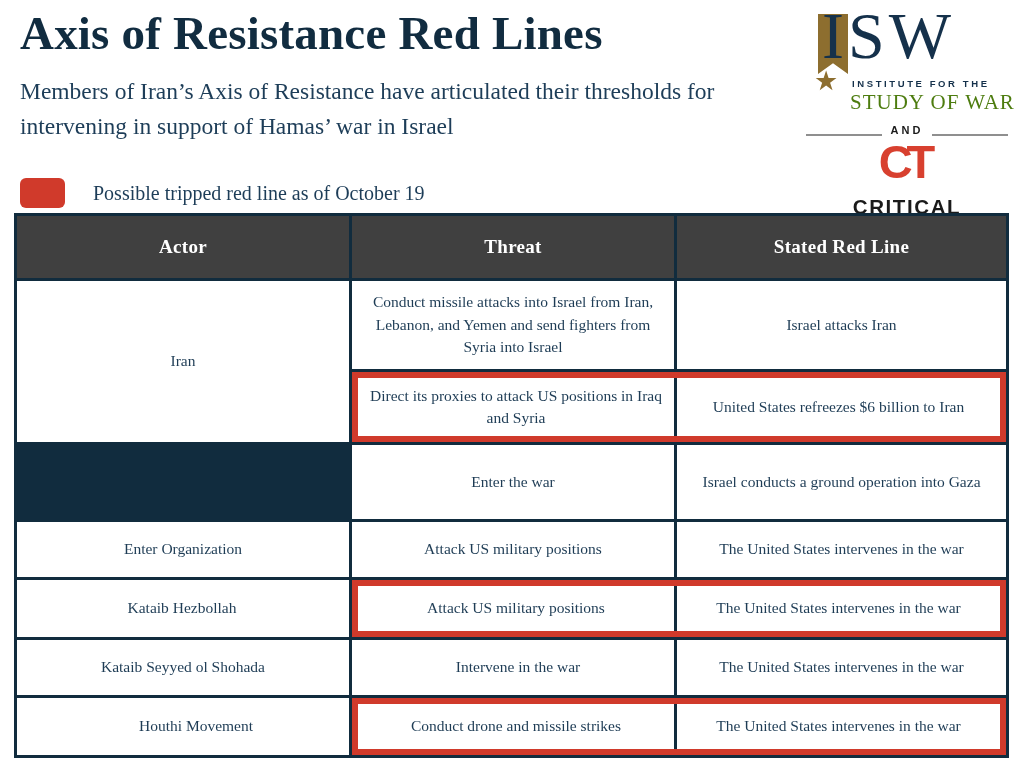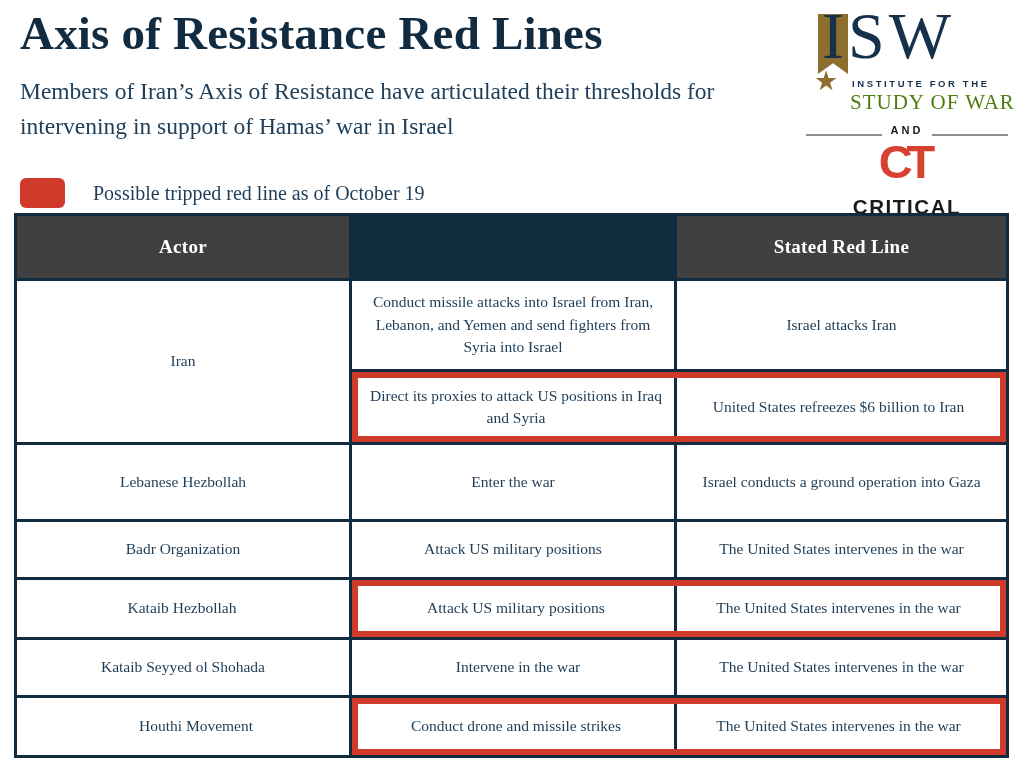--- a/index.html
+++ b/index.html
@@ -127,37 +127,37 @@
     <div class="ct-words">
       <div>CRITICAL</div>
       <div>THREATS</div>
     </div>
   </div>
 </div>
 
 <div class="redlines-table">
 
   <div class="cell header-cell" style="grid-row:1; grid-column:1;">Actor</div>
+  <div class="cell header-cell" style="grid-row:1; grid-column:2;">Threat</div>
   <div class="cell header-cell" style="grid-row:1; grid-column:3;">Stated Red Line</div>
 
   <div class="cell" style="grid-row:2 / span 2; grid-column:1;">Iran</div>
   <div class="cell" style="grid-row:2; grid-column:2;">Conduct missile attacks into Israel from Iran, Lebanon, and Yemen and send fighters from Syria into Israel</div>
   <div class="cell" style="grid-row:2; grid-column:3;">Israel attacks Iran</div>
 
   <div class="hl-pair" style="grid-row:3;">
     <div class="cell">Direct its proxies to attack US positions in Iraq and Syria</div>
     <div class="hl-divider"></div>
     <div class="cell">United States refreezes $6 billion to Iran</div>
   </div>
 
-  <div class="cell" style="grid-row:4; grid-column:1;">Lebanese Hezbollah</div>
   <div class="cell" style="grid-row:4; grid-column:2;">Enter the war</div>
   <div class="cell" style="grid-row:4; grid-column:3;">Israel conducts a ground operation into Gaza</div>
 
-  <div class="cell" style="grid-row:5; grid-column:1;">Badr Organization</div>
+  <div class="cell" style="grid-row:5; grid-column:1;">Enter Organization</div>
   <div class="cell" style="grid-row:5; grid-column:2;">Attack US military positions</div>
   <div class="cell" style="grid-row:5; grid-column:3;">The United States intervenes in the war</div>
 
   <div class="cell" style="grid-row:6; grid-column:1;padding-left:12px;">Kataib Hezbollah</div>
   <div class="hl-pair" style="grid-row:6;">
     <div class="cell">Attack US military positions</div>
     <div class="hl-divider"></div>
     <div class="cell">The United States intervenes in the war</div>
   </div>
 

